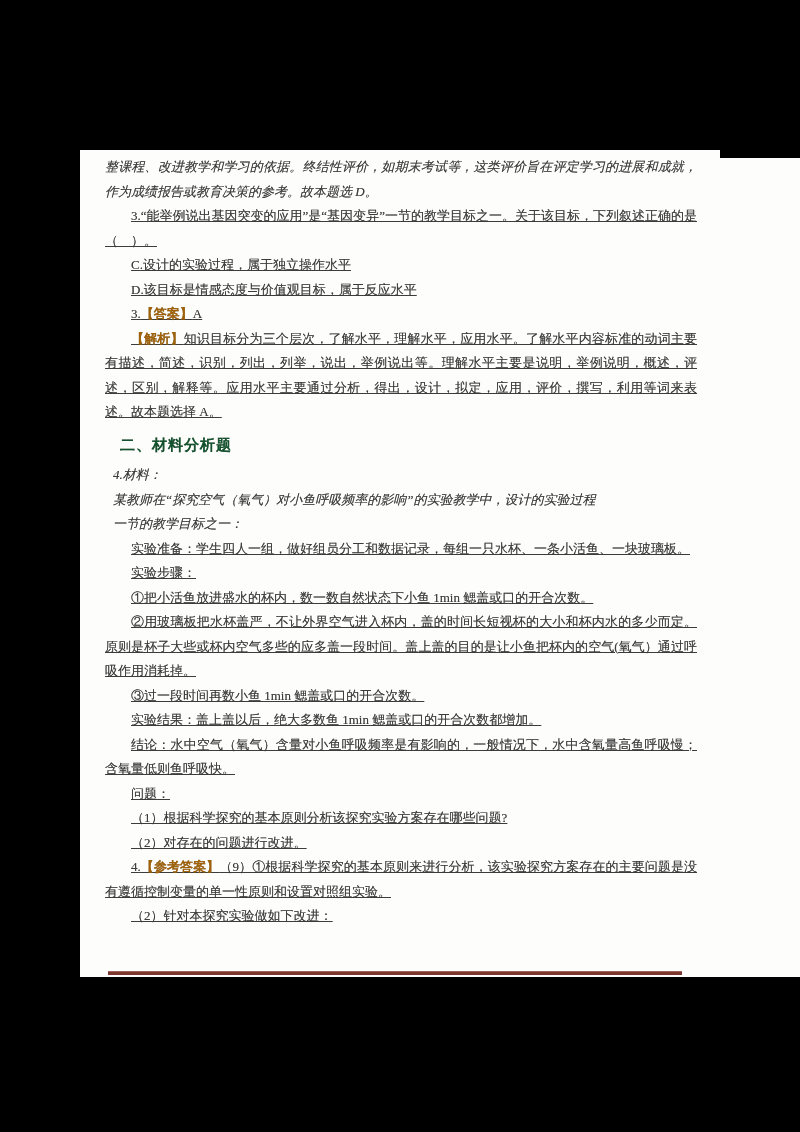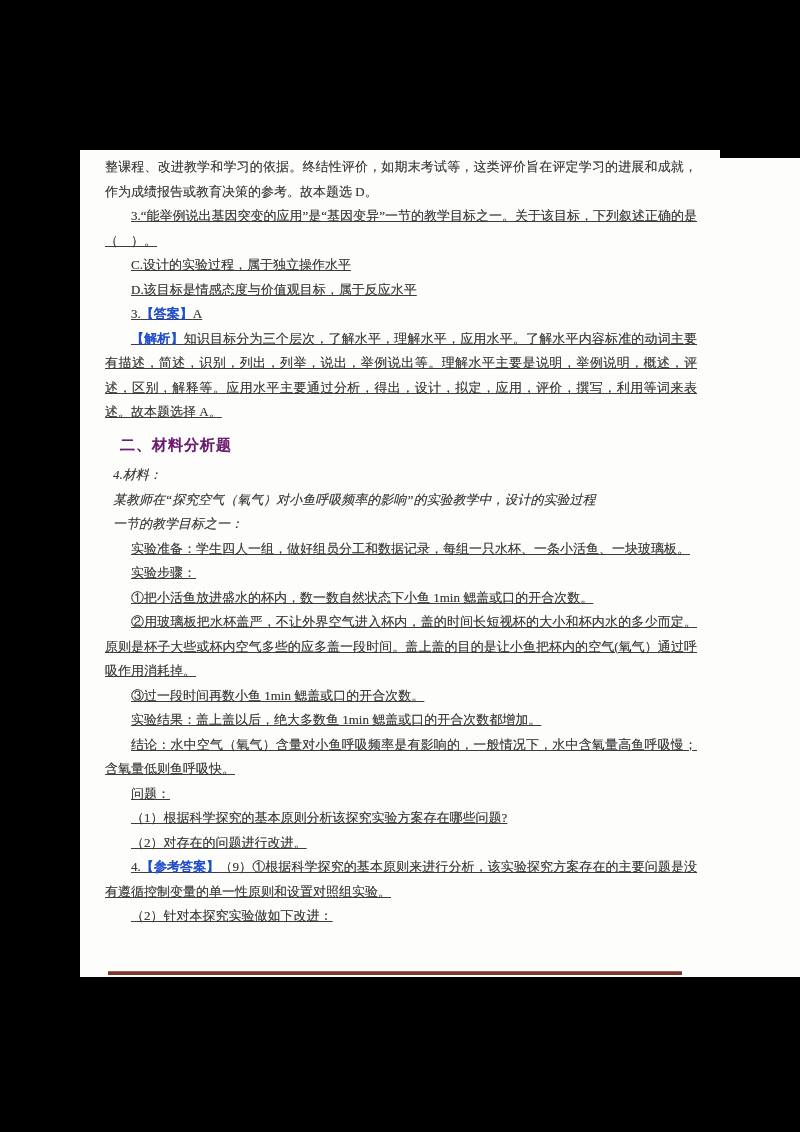--- a/index.html
+++ b/index.html
@@ -44,28 +44,28 @@
     line-height: 24.5px;
     color: #3c3c3c;
     text-align: justify;
     text-shadow: 0 0 0.5px rgba(60,60,60,0.55);
   }
   .content p {
     margin: 0;
     padding: 0;
   }
   .indent { text-indent: 2em; text-decoration: underline; }
-  .noindent { text-indent: 0; }
+  .noindent { text-indent: 0; font-style: italic; }
   .halfindent { text-indent: 8px; font-style: italic; }
-  b.tag { font-weight: bold; color: #1d4ed8; }
+  b.tag { font-weight: bold; color: #a16207; }
   h2.section-heading {
     font-family: "Liberation Serif", "DejaVu Serif", serif;
     font-size: 15px;
     font-weight: bold;
-    color: #701a75;
+    color: #14532d;
     margin: 8px 0 6px 0;
     text-indent: 15px;
     letter-spacing: 1px;
   }
   .footer-rule {
     position: absolute;
     left: 28px;
     bottom: 2px;
     width: 574px;
     height: 3px;

